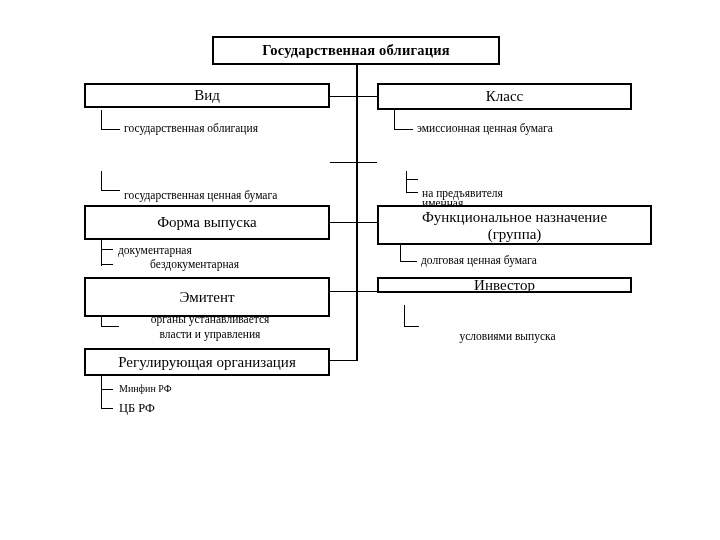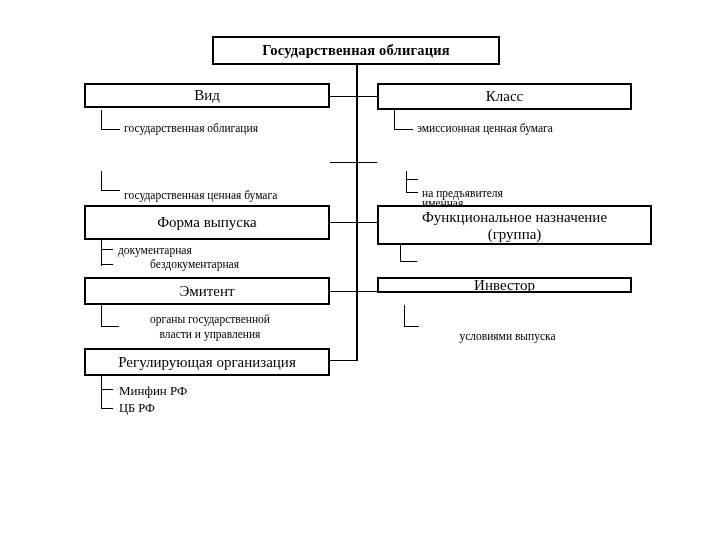--- a/index.html
+++ b/index.html
@@ -120,38 +120,39 @@
   <div class="ln h" style="left:101px; top:264px; width:12px; height:1px;"></div>
   <div class="leaf" style="left:118px; top:243px;">документарная</div>
   <div class="leaf" style="left:118px; top:257px;margin-left:32px;">бездокументарная</div>
 
   <div class="box box-node big" style="left:377px; top:205px; width:275px; height:40px; flex-direction:column; justify-content:flex-end;">
     <span class="inner">Функциональное назначение</span>
     <span class="inner">(группа)</span>
   </div>
   <div class="ln v" style="left:400px; top:245px; width:1px; height:17px;"></div>
   <div class="ln h" style="left:400px; top:261px; width:17px; height:1px;"></div>
+  <div class="leaf" style="left:421px; top:253px;">долговая ценная бумага</div>
 
-  <div class="box box-node" style="left:84px; top:277px; width:246px; height:28px;">
+  <div class="box box-node" style="left:84px; top:277px; width:246px; height:40px;">
     <span class="inner">Эмитент</span>
   </div>
   <div class="ln v" style="left:101px; top:305px; width:1px; height:22px;"></div>
   <div class="ln h" style="left:101px; top:326px; width:18px; height:1px;"></div>
-  <div class="leaf centered" style="left:120px; top:312px; width:180px;">органы государственной</div>
+  <div class="leaf centered" style="left:120px; top:312px; width:180px;">органы устанавливается</div>
   <div class="leaf centered" style="left:120px; top:327px; width:180px;">власти и управления</div>
 
   <div class="box box-node" style="left:377px; top:277px; width:255px; height:16px;">
     <span class="inner">Инвестор</span>
   </div>
   <div class="ln v" style="left:404px; top:305px; width:1px; height:22px;"></div>
   <div class="ln h" style="left:404px; top:326px; width:15px; height:1px;"></div>
   <div class="leaf centered" style="left:420px; top:329px; width:175px;">условиями выпуска</div>
 
   <div class="box box-node" style="left:84px; top:348px; width:246px; height:28px;">
     <span class="inner">Регулирующая организация</span>
   </div>
   <div class="ln v" style="left:101px; top:376px; width:1px; height:33px;"></div>
   <div class="ln h" style="left:101px; top:389px; width:12px; height:1px;"></div>
   <div class="ln h" style="left:101px; top:408px; width:12px; height:1px;"></div>
-  <div class="leaf" style="left:119px; top:383px; font-size:13px;">Минфин РФ</div>
+  <div class="leaf" style="left:119px; top:383px; font-size:10px;">Минфин РФ</div>
   <div class="leaf" style="left:119px; top:400px; font-size:12.5px;">ЦБ РФ</div>
 
 </div>
 
 </body></html>

